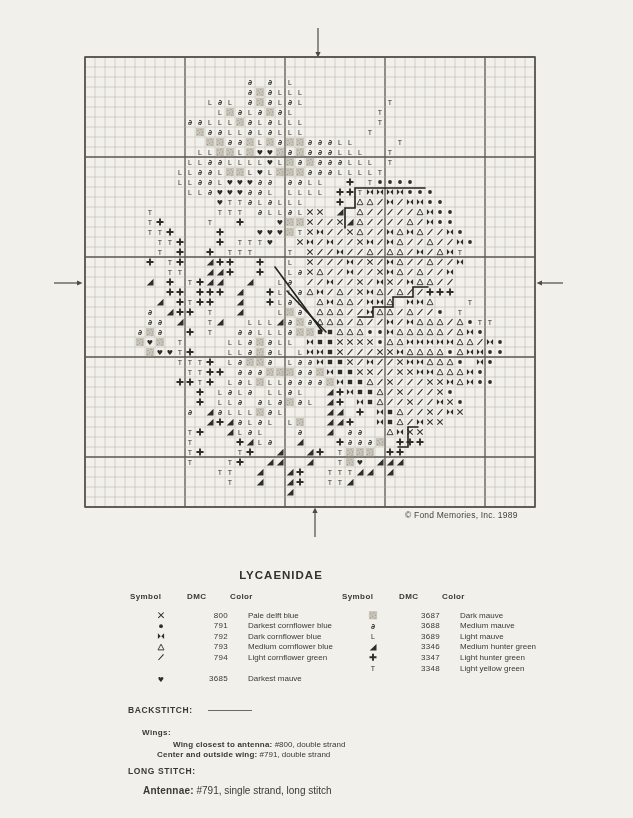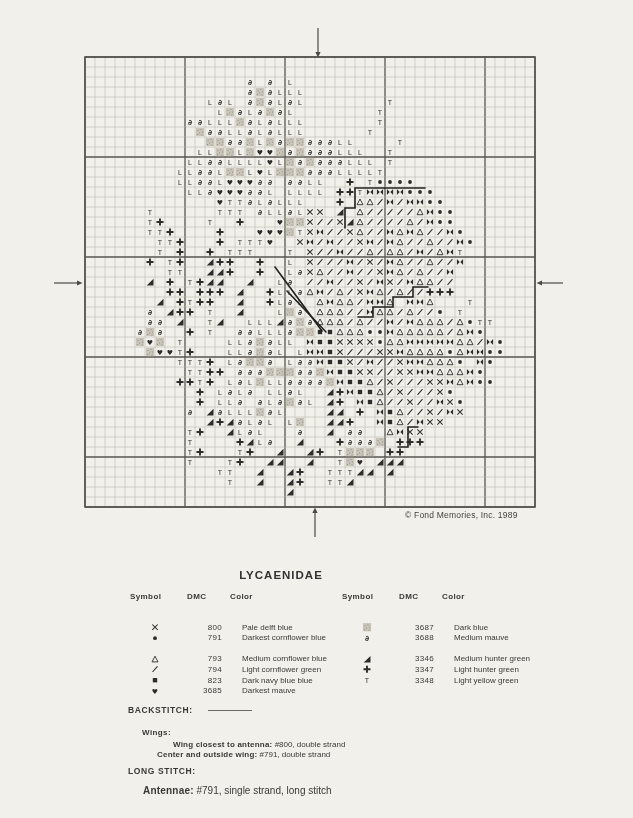--- a/index.html
+++ b/index.html
@@ -23,21 +23,21 @@
     letter-spacing:1px;color:#333230;
   }
   .legend-col{position:absolute;top:592px;width:230px;height:100px;}
   #legend-col-0{left:130px;}
   #legend-col-1{left:342px;}
   .lg-hdr{position:absolute;left:0;top:0;height:10px;width:230px;font-weight:bold;font-size:8px;}
   .lg-hdr span{position:absolute;top:0;letter-spacing:0.4px;}
   .lg-hdr .h0{left:0;}
   .lg-hdr .h1{left:57px;}
   .lg-hdr .h2{left:100px;}
-  .lg-row{position:absolute;left:12px;height:11px;width:230px;font-size:8px;margin-top:12px;}
+  .lg-row{position:absolute;left:18px;height:11px;width:230px;font-size:8px;}
   .lg-row svg{position:absolute;left:4px;top:0;}
   .lg-row .dmc{position:absolute;left:40px;top:0.5px;width:40px;text-align:right;letter-spacing:0.3px;}
   .lg-row .cname{position:absolute;left:100px;top:0.5px;white-space:nowrap;}
   .bs-label{position:absolute;left:128px;top:705px;font-size:8.5px;font-weight:bold;letter-spacing:0.6px;}
   .bs-underline{display:inline-block;width:44px;border-bottom:1.3px solid #6b6963;margin-left:15px;transform:translateY(-2px);}
   .wings-label{position:absolute;left:142px;top:728px;font-size:8px;font-weight:bold;letter-spacing:0.4px;}
   .bs-item1{position:absolute;left:157px;top:740px;font-size:8px;margin-left:16px;}
   .bs-item2{position:absolute;left:157px;top:750px;font-size:8px;}
   .ls-label{position:absolute;left:128px;top:766px;font-size:8.5px;font-weight:bold;letter-spacing:0.6px;}
   .ls-item{position:absolute;left:143px;top:785px;font-size:10px;}
@@ -1326,40 +1326,40 @@
         <span class="dmc">800</span>
         <span class="cname">Pale delft blue</span>
       </div>
       <div class="lg-row" style="top: 28.6px;">
         <svg width="18" height="11">
           <circle cx="9" cy="5.2" r="1.9" fill="#2e2d2b"></circle>
         </svg>
         <span class="dmc">791</span>
         <span class="cname">Darkest cornflower blue</span>
       </div>
+      <div class="lg-row" style="top: 39.2px;">
+        <svg width="18" height="11">
+          <path d="M5.9,2.3000000000000003L5.9,8.1L8.7,5.2Z M12.1,2.3000000000000003L12.1,8.1L9.3,5.2Z" fill="#2e2d2b"></path>
+        </svg>
+        <span class="dmc">792</span>
+        <span class="cname">Dark cornflower blue</span>
+      </div>
       <div class="lg-row" style="top: 49.8px;">
         <svg width="18" height="11">
           <path d="M9,2.2L12,7.9L6,7.9Z" stroke="#2e2d2b" stroke-width="0.9" fill="none"></path>
         </svg>
         <span class="dmc">793</span>
         <span class="cname">Medium cornflower blue</span>
       </div>
       <div class="lg-row" style="top: 60.4px;">
         <svg width="18" height="11">
           <line x1="6.5" y1="8" x2="11.5" y2="2.4000000000000004" stroke="#2e2d2b" stroke-width="1.05"></line>
         </svg>
         <span class="dmc">794</span>
         <span class="cname">Light cornflower green</span>
-      </div>
-      <div class="lg-row" style="top: 71px;">
-        <svg width="18" height="11">
-          <rect x="6.8" y="3" width="4.4" height="4.4" fill="#2e2d2b"></rect>
-        </svg>
-        <span class="dmc">823</span>
-        <span class="cname">Dark navy blue blue</span>
       </div>
       <div class="lg-row" style="top: 81.6px;">
         <svg width="18" height="11">
           <text x="9" y="7.7" text-anchor="middle" font-size="7" font-family="DejaVu Sans, sans-serif" font-weight="400" fill="#2e2d2b">♥</text>
         </svg>
         <span class="dmc">3685</span>
         <span class="cname">Darkest mauve</span>
       </div>
     </div>
   <div class="legend-col" id="legend-col-1">
@@ -1372,28 +1372,35 @@
         <svg width="18" height="11">
           <rect x="4.9" y="1.1000000000000005" width="8.2" height="8.2" fill="#c9c4ba"></rect>
           <rect x="6.5" y="3.2" width="1" height="1" fill="#98948b"></rect>
           <rect x="9.5" y="2.2" width="1" height="1" fill="#98948b"></rect>
           <rect x="11" y="4.7" width="1" height="1" fill="#98948b"></rect>
           <rect x="8" y="5.7" width="1" height="1" fill="#98948b"></rect>
           <rect x="6" y="7.2" width="1" height="1" fill="#98948b"></rect>
           <rect x="10.5" y="7.7" width="1" height="1" fill="#98948b"></rect>
         </svg>
         <span class="dmc">3687</span>
-        <span class="cname">Dark blue</span>
+        <span class="cname">Dark mauve</span>
       </div>
       <div class="lg-row" style="top: 28.6px;">
         <svg width="18" height="11">
           <text x="9" y="7.9" text-anchor="middle" font-size="7.5" font-family="DejaVu Sans, sans-serif" font-weight="700" fill="#2e2d2b">∂</text>
         </svg>
         <span class="dmc">3688</span>
         <span class="cname">Medium mauve</span>
+      </div>
+      <div class="lg-row" style="top: 39.2px;">
+        <svg width="18" height="11">
+          <text x="9" y="7.800000000000001" text-anchor="middle" font-size="7" font-family="Liberation Sans, sans-serif" font-weight="400" fill="#2e2d2b">L</text>
+        </svg>
+        <span class="dmc">3689</span>
+        <span class="cname">Light mauve</span>
       </div>
       <div class="lg-row" style="top: 49.8px;">
         <svg width="18" height="11">
           <path d="M5.7,8.6L12.5,8.6L12.5,1.9000000000000004Z" fill="#2e2d2b"></path>
         </svg>
         <span class="dmc">3346</span>
         <span class="cname">Medium hunter green</span>
       </div>
       <div class="lg-row" style="top: 60.4px;">
         <svg width="18" height="11">

